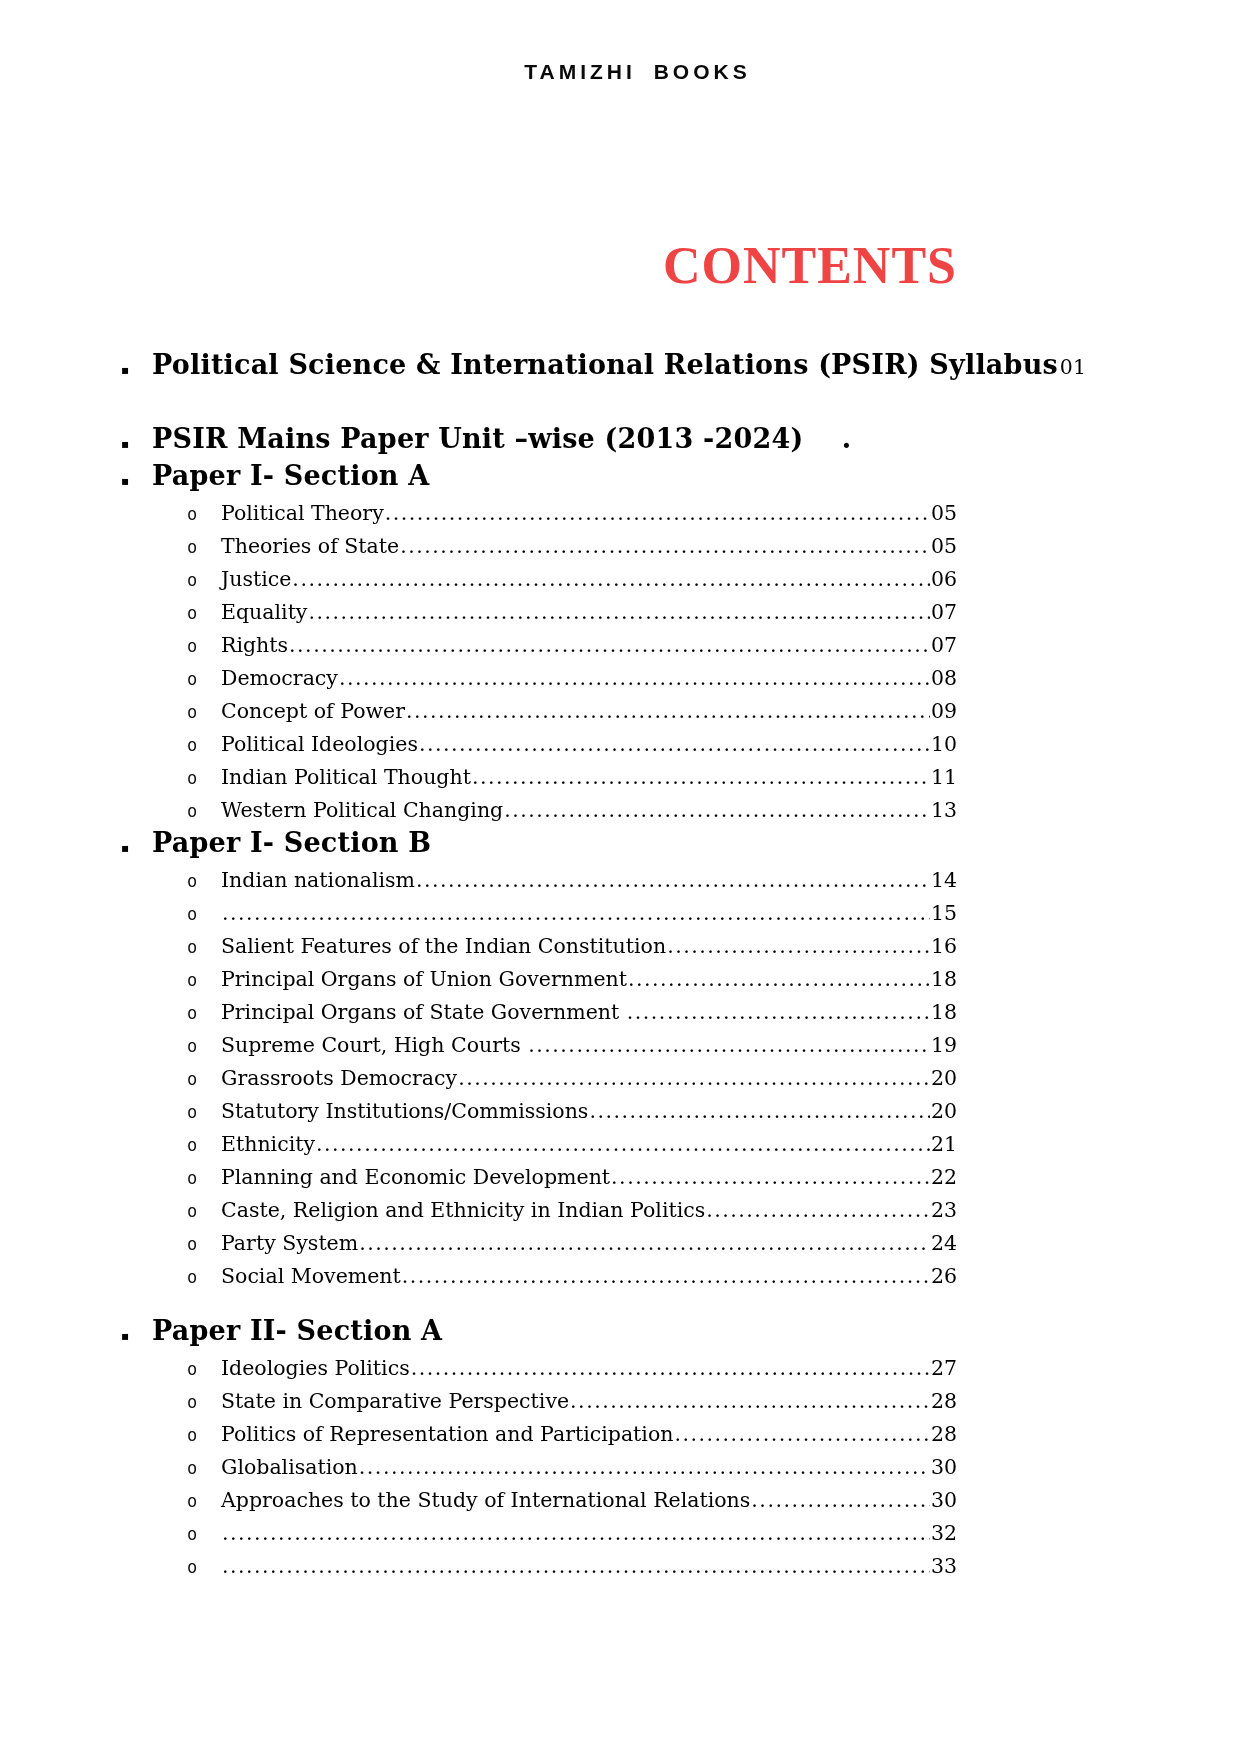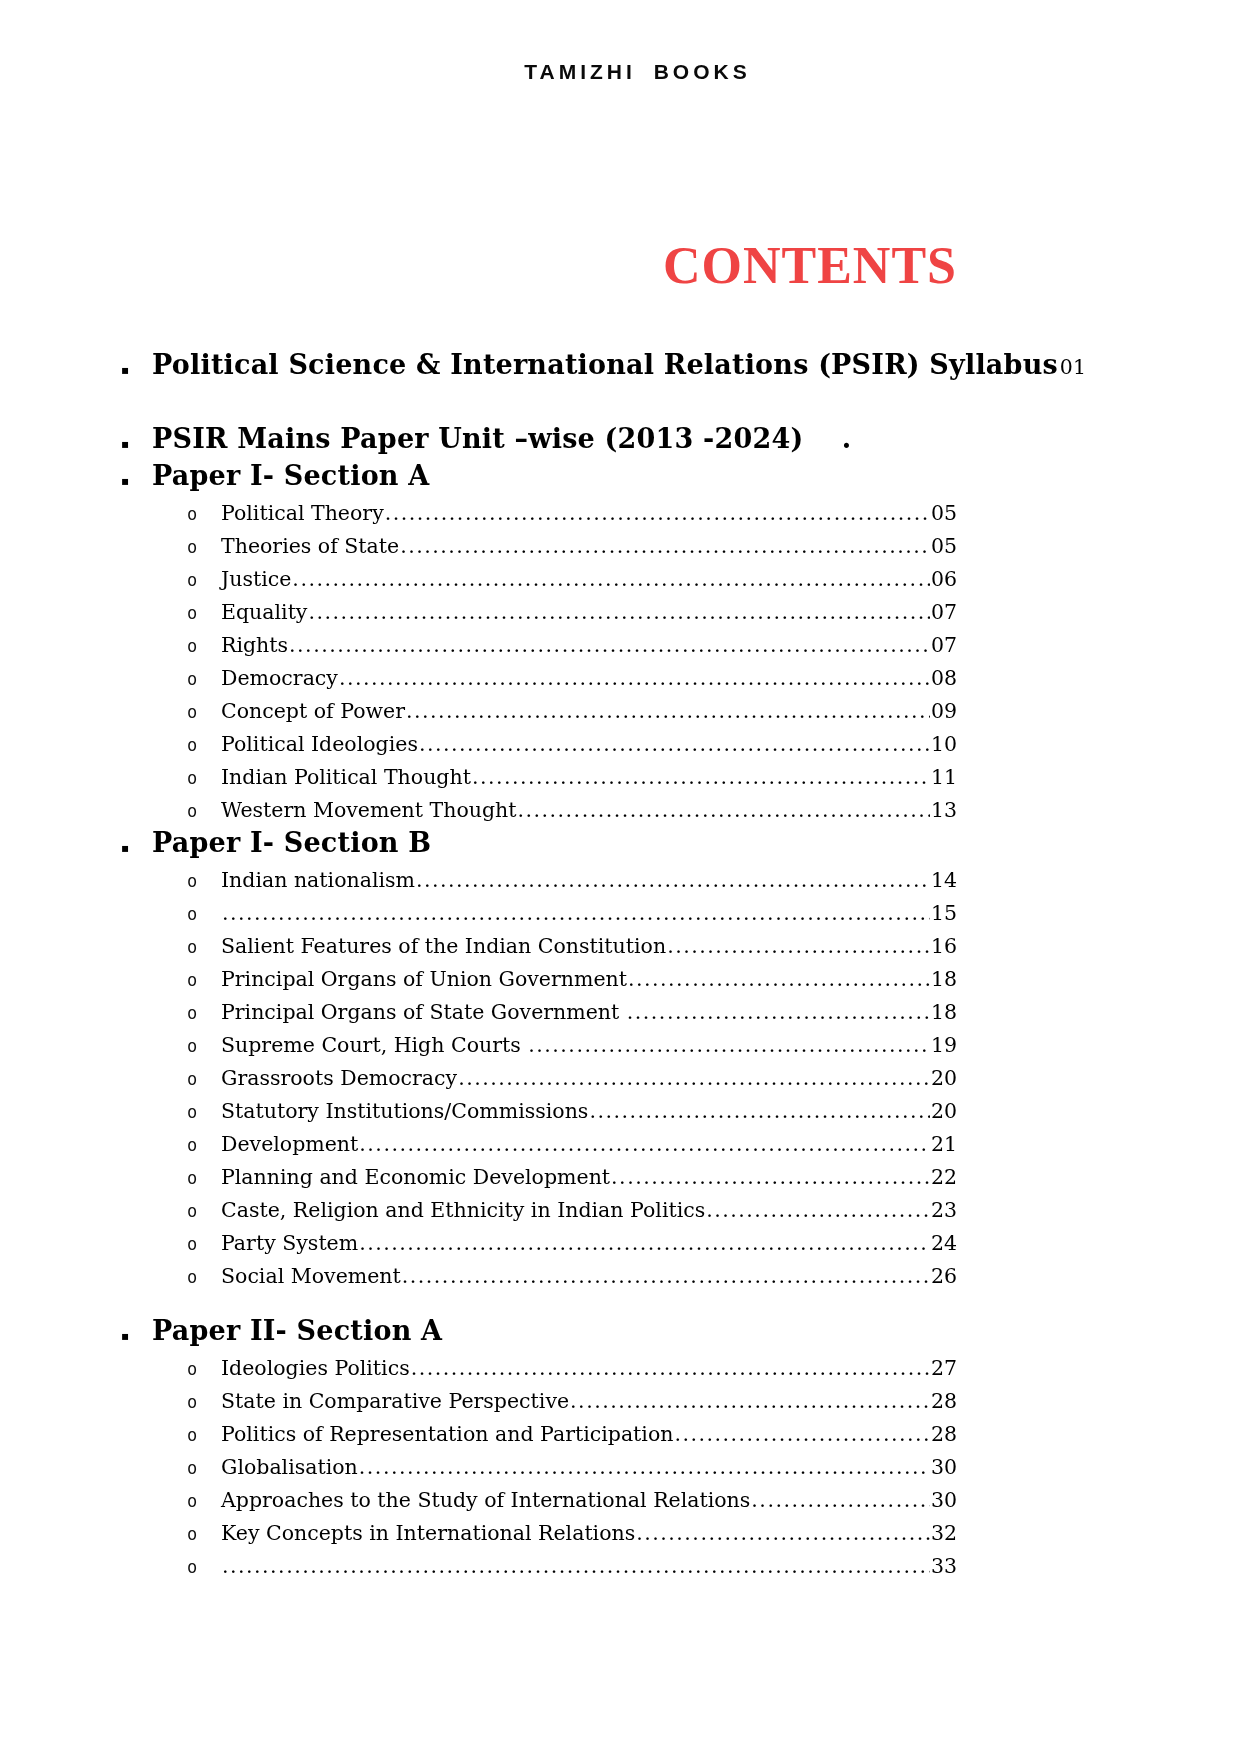--- a/index.html
+++ b/index.html
@@ -156,21 +156,21 @@
         <span class="pagenum">10</span>
       </div>
       <div class="row item">
         <span class="o-bullet">o</span>
         <span class="label">Indian Political Thought</span>
         <span class="dots">..........................................................................................................................................................................</span>
         <span class="pagenum">11</span>
       </div>
       <div class="row item">
         <span class="o-bullet">o</span>
-        <span class="label">Western Movement Thought</span>
+        <span class="label">Western Political Changing</span>
         <span class="dots">..........................................................................................................................................................................</span>
         <span class="pagenum">13</span>
       </div>
 
       <div class="row">
         <span class="sq-bullet">▪</span>
         <span class="label bold">Paper I- Section B</span>
       </div>
 
       <div class="row item">
@@ -215,21 +215,21 @@
         <span class="pagenum">20</span>
       </div>
       <div class="row item">
         <span class="o-bullet">o</span>
         <span class="label">Statutory Institutions/Commissions</span>
         <span class="dots">..........................................................................................................................................................................</span>
         <span class="pagenum">20</span>
       </div>
       <div class="row item">
         <span class="o-bullet">o</span>
-        <span class="label">Development</span>
+        <span class="label">Ethnicity</span>
         <span class="dots">..........................................................................................................................................................................</span>
         <span class="pagenum">21</span>
       </div>
       <div class="row item">
         <span class="o-bullet">o</span>
         <span class="label">Planning and Economic Development</span>
         <span class="dots">..........................................................................................................................................................................</span>
         <span class="pagenum">22</span>
       </div>
       <div class="row item">
@@ -281,21 +281,20 @@
         <span class="pagenum">30</span>
       </div>
       <div class="row item">
         <span class="o-bullet">o</span>
         <span class="label">Approaches to the Study of International Relations</span>
         <span class="dots">..........................................................................................................................................................................</span>
         <span class="pagenum">30</span>
       </div>
       <div class="row item">
         <span class="o-bullet">o</span>
-        <span class="label">Key Concepts in International Relations</span>
         <span class="dots">..........................................................................................................................................................................</span>
         <span class="pagenum">32</span>
       </div>
       <div class="row item">
         <span class="o-bullet">o</span>
         <span class="dots">..........................................................................................................................................................................</span>
         <span class="pagenum">33</span>
       </div>
 
     </div>

